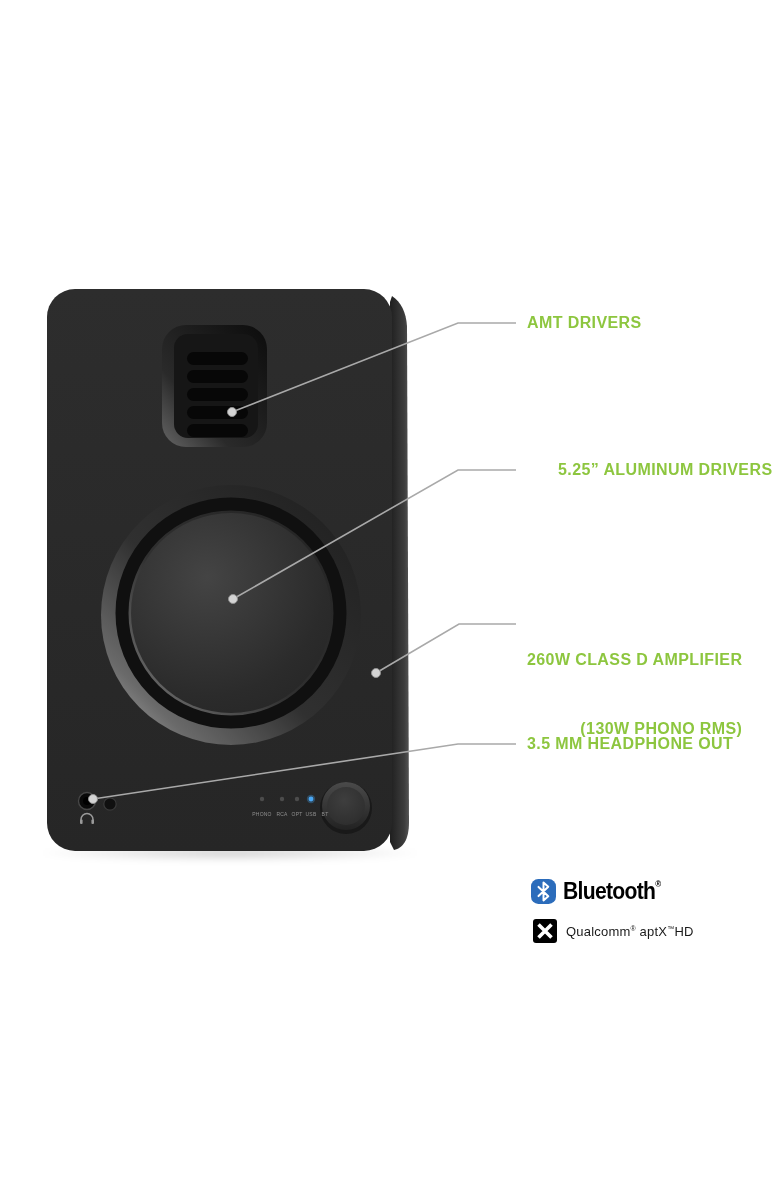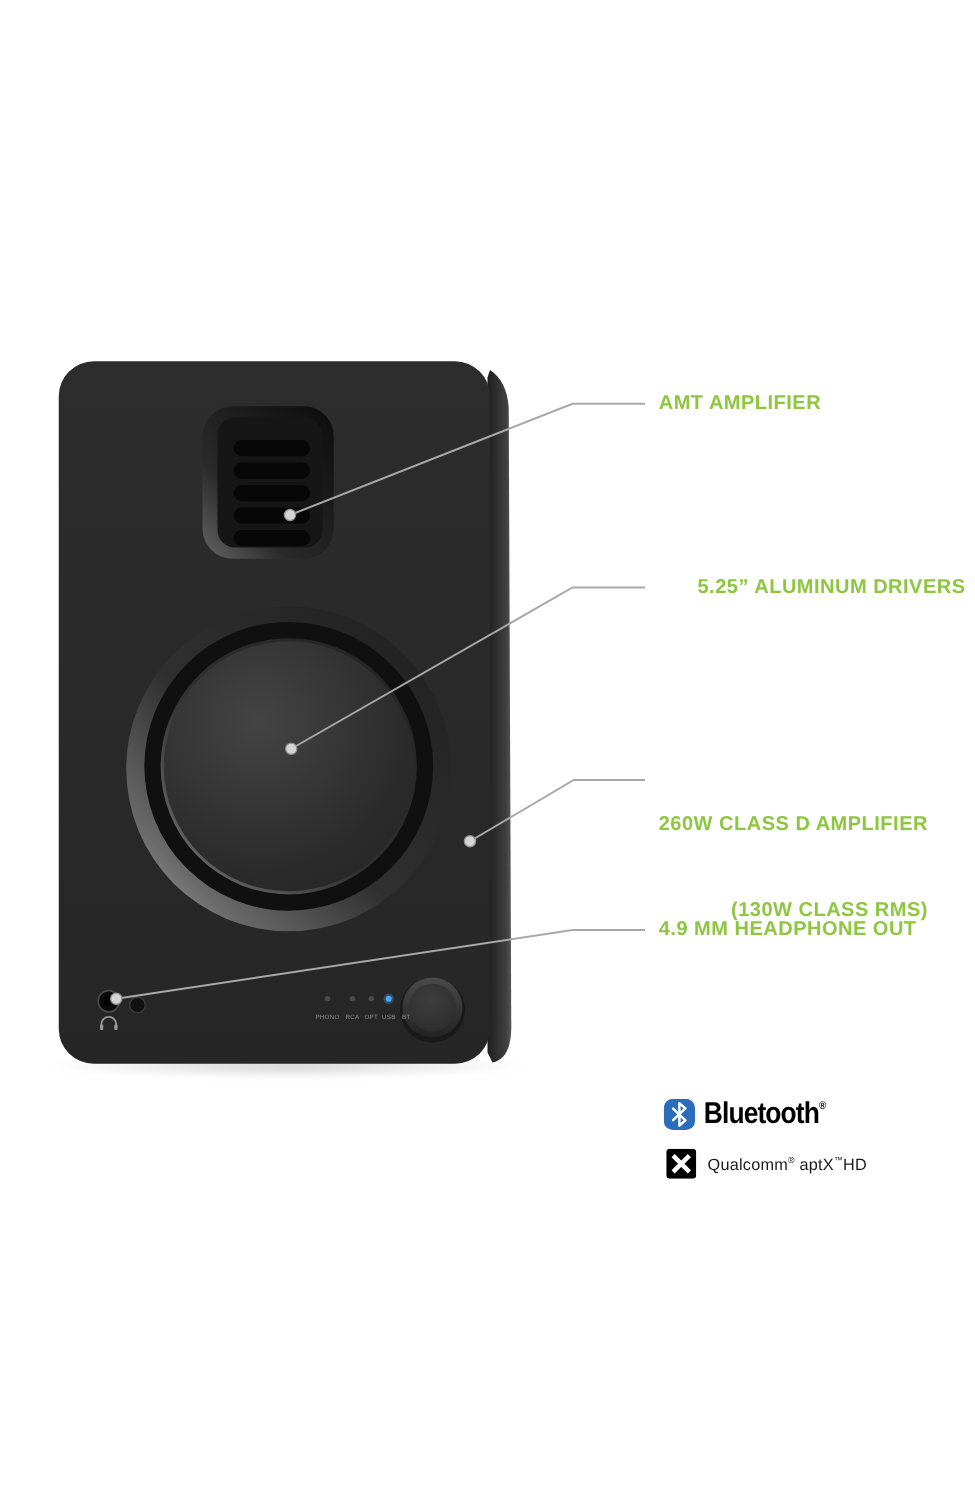--- a/index.html
+++ b/index.html
@@ -150,27 +150,27 @@
       <circle cx="93" cy="799" r="4.5"></circle>
     </g>
   </svg>
 
   <span class="led-label" style="left:262px">PHONO</span>
   <span class="led-label" style="left:282px">RCA</span>
   <span class="led-label" style="left:297px">OPT</span>
   <span class="led-label" style="left:311px">USB</span>
   <span class="led-label" style="left:325px">BT</span>
 
-  <div class="callout-label lbl-amt">AMT AMPLIFIER</div>
+  <div class="callout-label lbl-amt">AMT DRIVERS</div>
   <div class="callout-label lbl-drivers">5.25” ALUMINUM DRIVERS</div>
   <div class="callout-label lbl-amp">
     <div>260W CLASS D AMPLIFIER</div>
-    <div>(130W CLASS RMS)</div>
+    <div>(130W PHONO RMS)</div>
   </div>
-  <div class="callout-label lbl-hp">4.9 MM HEADPHONE OUT</div>
+  <div class="callout-label lbl-hp">3.5 MM HEADPHONE OUT</div>
 
   <div class="brand-bt">
     <svg class="bt-icon" viewBox="0 0 24 24">
       <rect x="0" y="0" width="24" height="24" rx="7" fill="#2b6cbb"></rect>
       <path d="M7.2 7.6 L16.6 16.6 L12 20.6 L12 3.4 L16.6 7.4 L7.2 16.4" fill="none" stroke="#ffffff" stroke-width="1.9" stroke-linejoin="round" stroke-linecap="round"></path>
     </svg>
     <span class="bt-name"><span>Bluetooth</span><span class="bt-reg">®</span></span>
   </div>
 
   <div class="brand-qc">

